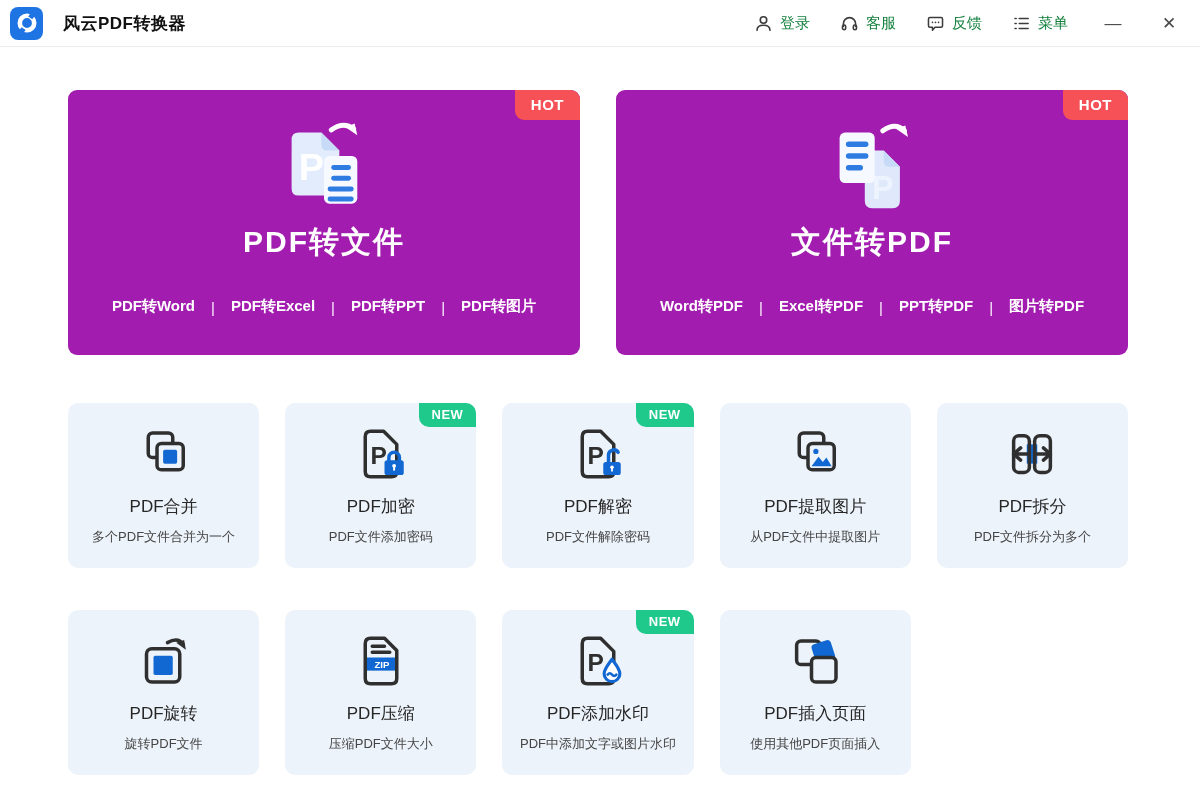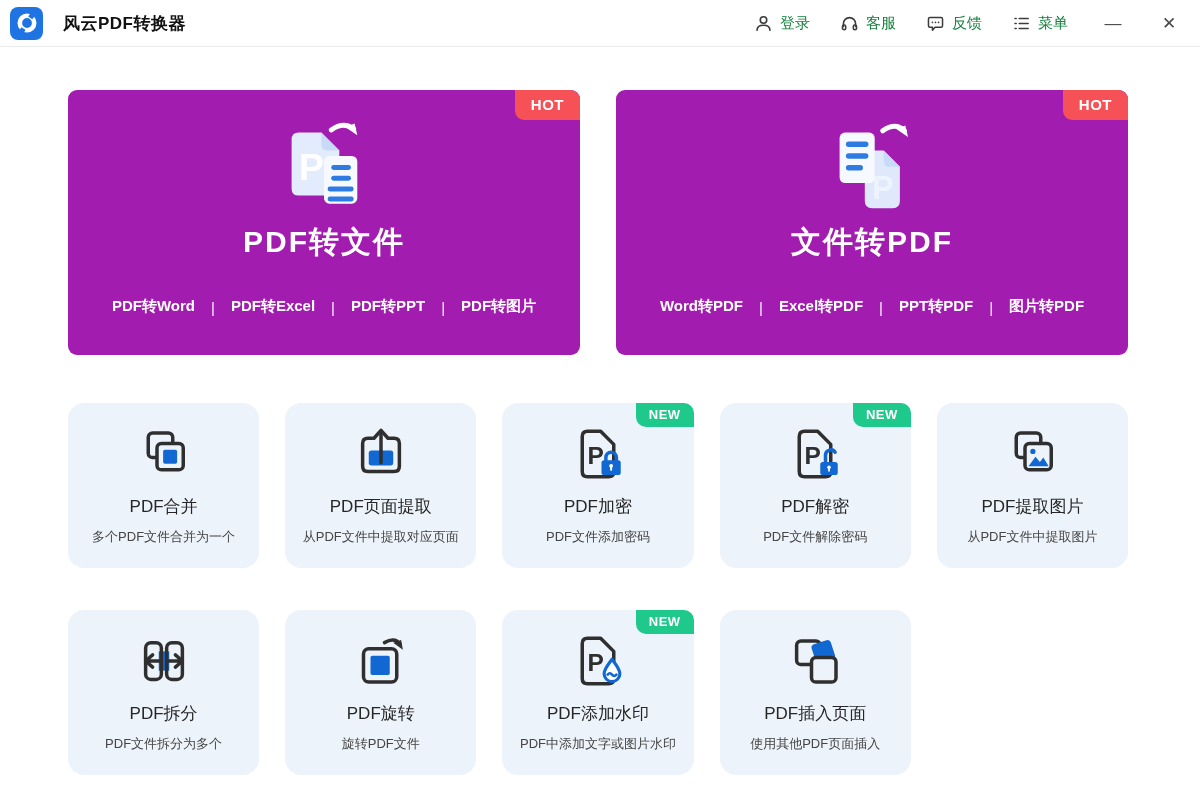--- a/index.html
+++ b/index.html
@@ -85,21 +85,21 @@
   .features {
     margin-top: 48px;
     display: grid;
     grid-template-columns: repeat(5, 1fr);
     column-gap: 26px;
     row-gap: 42px;
   }
   .feature-card {
     position: relative;
     height: 165px;
-    border-radius: 16px;
+    border-radius: 10px;
     background: #edf3fa;
     display: flex; flex-direction: column; align-items: center;
     cursor: pointer;
   }
   .badge-new {
     position: absolute; top: 0; right: 0;
     background: #1fc98b;
     color: #fff; font-size: 13px; font-weight: bold;
     padding: 4px 13px 5px;
     border-radius: 0 10px 0 10px;
@@ -238,32 +238,20 @@
         <svg width="56" height="56" viewBox="0 0 64 64">
           <rect x="14" y="8" width="28" height="28" rx="5" fill="none" stroke="#2f2f2f" stroke-width="4"></rect>
           <rect x="24" y="20" width="30" height="30" rx="5" fill="#edf3fa" stroke="#2f2f2f" stroke-width="4"></rect>
           <rect x="31" y="27" width="16" height="16" rx="2" fill="#1268d2"></rect>
         </svg>
       </div>
       <div class="feat-title">PDF合并</div>
       <div class="feat-sub">多个PDF文件合并为一个</div>
     </div>
 
-    <div class="feature-card">
-      <div class="feat-icon">
-        <svg width="56" height="56" viewBox="0 0 64 64">
-          <path d="M22 14 H17 Q11 14 11 20 V46 Q11 52 17 52 H47 Q53 52 53 46 V20 Q53 14 47 14 H42" fill="none" stroke="#2f2f2f" stroke-width="4" stroke-linecap="round"></path>
-          <rect x="18" y="28" width="28" height="17" rx="3" fill="#1268d2"></rect>
-          <path d="M32 42 V7" stroke="#2f2f2f" stroke-width="4" stroke-linecap="round"></path>
-          <path d="M24 14 L32 5 L40 14" fill="none" stroke="#2f2f2f" stroke-width="4" stroke-linecap="round" stroke-linejoin="round"></path>
-        </svg>
-      </div>
-      <div class="feat-title">PDF页面提取</div>
-      <div class="feat-sub">从PDF文件中提取对应页面</div>
-    </div>
 
     <div class="feature-card">
       <div class="badge-new">NEW</div>
       <div class="feat-icon">
         <svg width="56" height="56" viewBox="0 0 64 64">
           <path d="M14 12 Q14 6 20 6 H35 L50 21 V52 Q50 58 44 58 H20 Q14 58 14 52 Z" fill="none" stroke="#2f2f2f" stroke-width="4" stroke-linejoin="round"></path>
           <text x="20" y="43" font-size="28" font-weight="bold" fill="#2f2f2f">P</text>
           <path d="M41 40 V36 A6 6 0 0 1 53 36 V40" fill="none" stroke="#1268d2" stroke-width="4"></path>
           <rect x="36" y="39" width="22" height="17" rx="3" fill="#1268d2"></rect>
           <circle cx="47" cy="45.5" r="2.2" fill="#ffffff"></circle>
@@ -323,20 +311,32 @@
           <rect x="12" y="18" width="38" height="38" rx="6" fill="none" stroke="#2f2f2f" stroke-width="4"></rect>
           <rect x="20" y="26" width="22" height="22" rx="2" fill="#1268d2"></rect>
           <path d="M36 11 Q48 4 54 13" fill="none" stroke="#2f2f2f" stroke-width="4" stroke-linecap="round"></path>
           <polygon points="57,19 55,8 46,11" fill="#2f2f2f"></polygon>
         </svg>
       </div>
       <div class="feat-title">PDF旋转</div>
       <div class="feat-sub">旋转PDF文件</div>
     </div>
 
+    <div class="feature-card">
+      <div class="feat-icon">
+        <svg width="56" height="56" viewBox="0 0 64 64">
+          <rect x="16" y="28" width="34" height="15" fill="#1268d2"></rect>
+          <path d="M22 15 H36 M22 22 H42" stroke="#2f2f2f" stroke-width="4" stroke-linecap="round"></path>
+          <path d="M14 12 Q14 6 20 6 H36 L50 20 V52 Q50 58 44 58 H20 Q14 58 14 52 Z" fill="none" stroke="#2f2f2f" stroke-width="4" stroke-linejoin="round"></path>
+          <text x="33" y="40" font-size="11" font-weight="bold" fill="#ffffff" text-anchor="middle">ZIP</text>
+        </svg>
+      </div>
+      <div class="feat-title">PDF压缩</div>
+      <div class="feat-sub">压缩PDF文件大小</div>
+    </div>
 
     <div class="feature-card">
       <div class="badge-new">NEW</div>
       <div class="feat-icon">
         <svg width="56" height="56" viewBox="0 0 64 64">
           <path d="M14 12 Q14 6 20 6 H35 L50 21 V52 Q50 58 44 58 H20 Q14 58 14 52 Z" fill="none" stroke="#2f2f2f" stroke-width="4" stroke-linejoin="round"></path>
           <text x="20" y="43" font-size="28" font-weight="bold" fill="#2f2f2f">P</text>
           <path d="M48 30 C53 37 57 41.5 57 46.5 A9 9 0 0 1 39 46.5 C39 41.5 43 37 48 30 Z" fill="#ffffff" stroke="#1268d2" stroke-width="3.6" stroke-linejoin="round"></path>
           <path d="M43 47.5 Q45.5 44.5 48 47.5 Q50.5 50.5 53 47.5" fill="none" stroke="#1268d2" stroke-width="3" stroke-linecap="round"></path>
         </svg>

